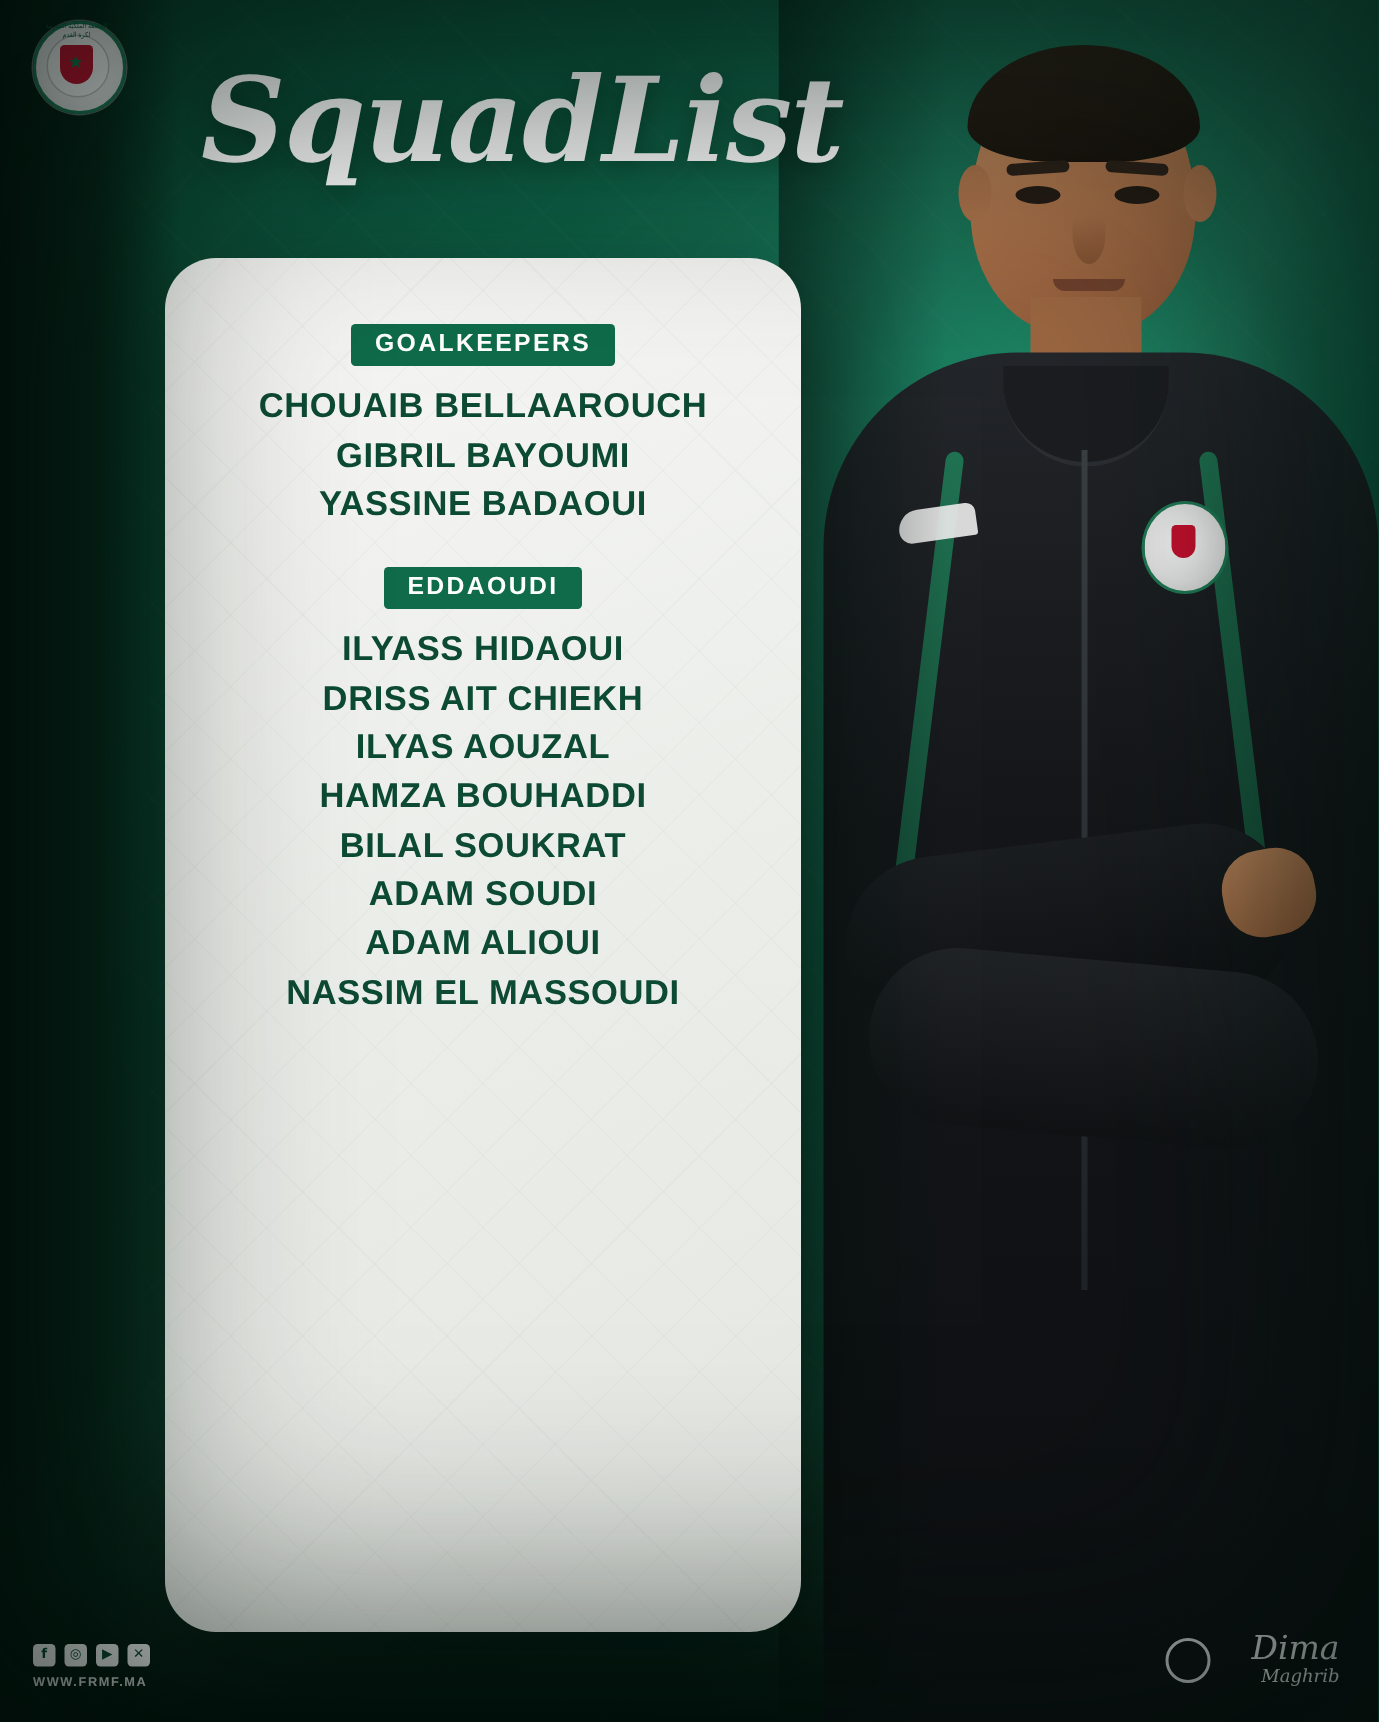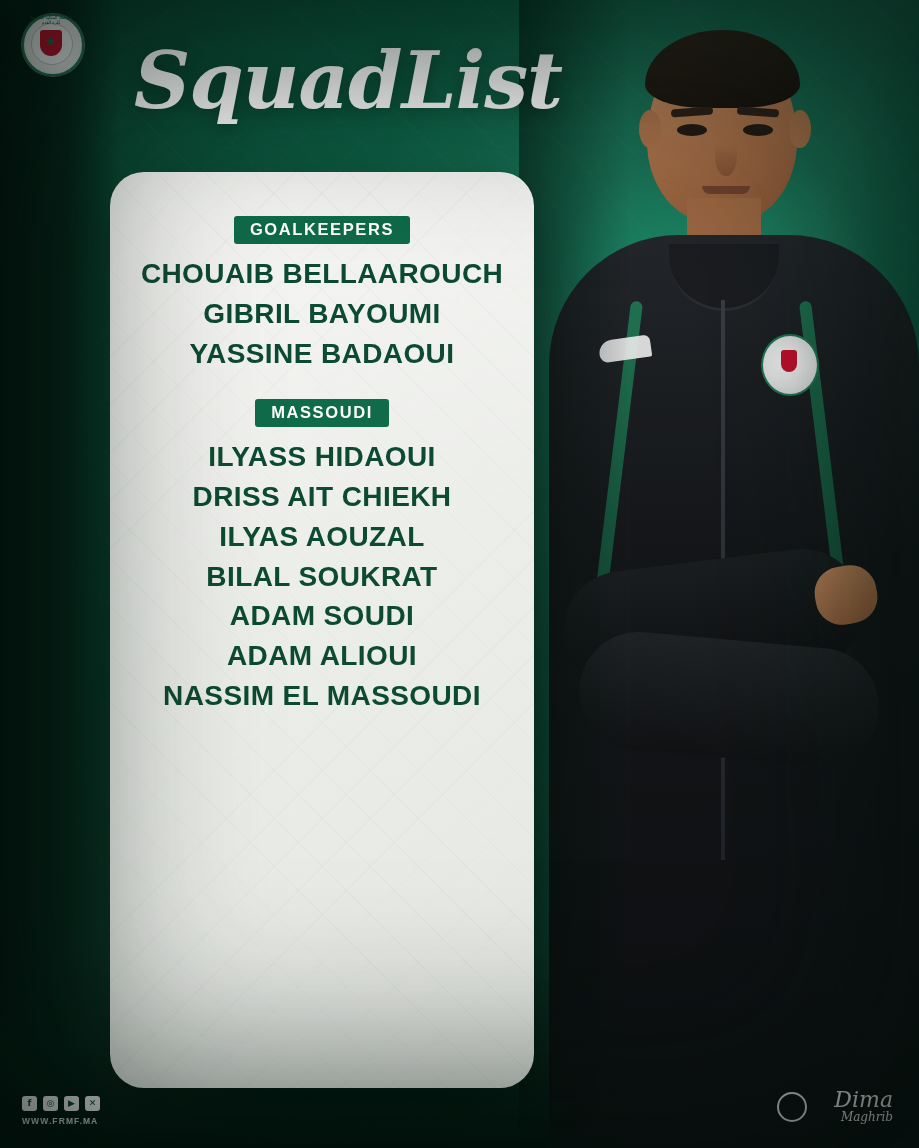--- a/index.html
+++ b/index.html
@@ -317,21 +317,21 @@
     background: #0f6b4a;
     color: #ffffff;
     font-size: 16.5px;
     font-weight: 700;
     letter-spacing: 1.6px;
     padding: 4px 16px 5px;
     border-radius: 3px;
     margin-bottom: 10px;
   }
   .player {
-    font-size: 28px;
+    font-size: 23px;
     font-weight: 800;
     letter-spacing: 0.4px;
     color: #0d4a34;
     line-height: 1.42;
     text-transform: uppercase;
   }
 
   
   .social {
     position: absolute;
@@ -443,24 +443,25 @@
     <div class="card-inner">
 
       <div class="group">
         <div class="group-title">GOALKEEPERS</div>
         <div class="player">CHOUAIB BELLAAROUCH</div>
         <div class="player">GIBRIL BAYOUMI</div>
         <div class="player">YASSINE BADAOUI</div>
       </div>
 
       <div class="group">
-        <div class="group-title">MASSOUDI</div>
+        <div class="group-title">EDDAOUDI</div>
         <div class="player">ILYASS HIDAOUI</div>
         <div class="player">DRISS AIT CHIEKH</div>
         <div class="player">ILYAS AOUZAL</div>
+        <div class="player">HAMZA BOUHADDI</div>
         <div class="player">BILAL SOUKRAT</div>
         <div class="player">ADAM SOUDI</div>
         <div class="player">ADAM ALIOUI</div>
         <div class="player">NASSIM EL MASSOUDI</div>
       </div>
 
 
 
     </div>
   </div>

